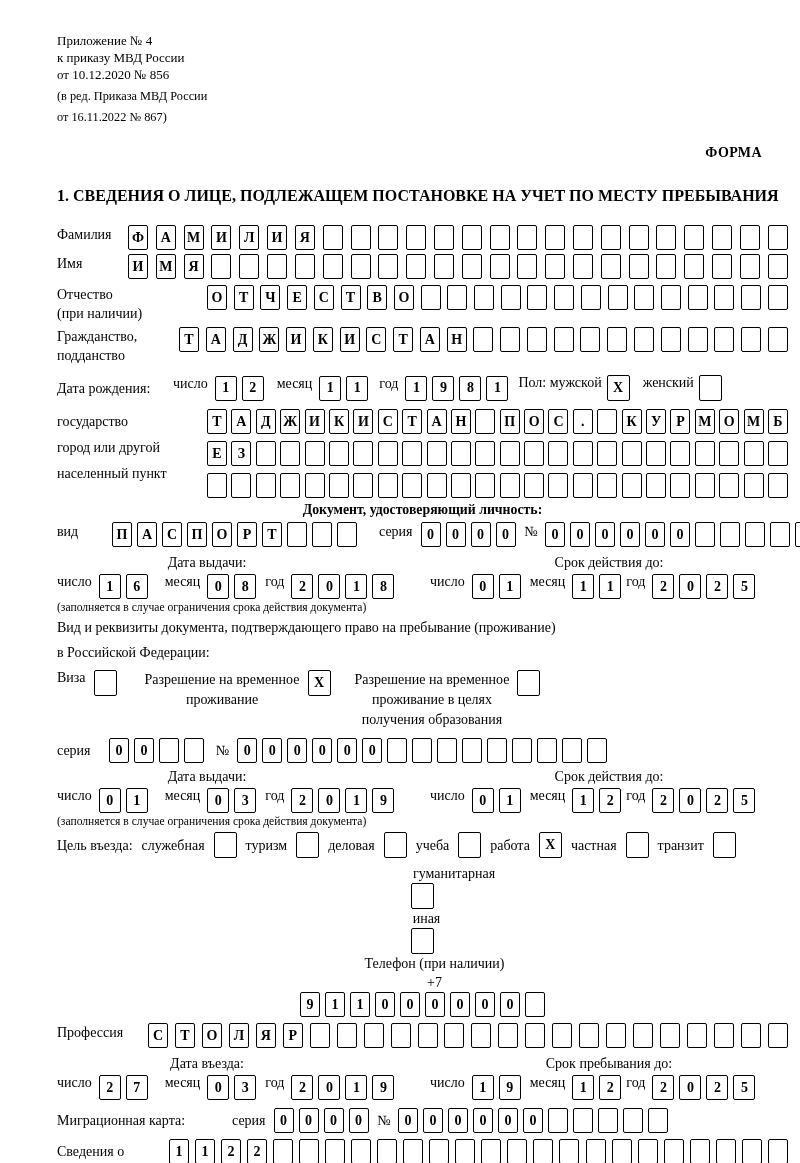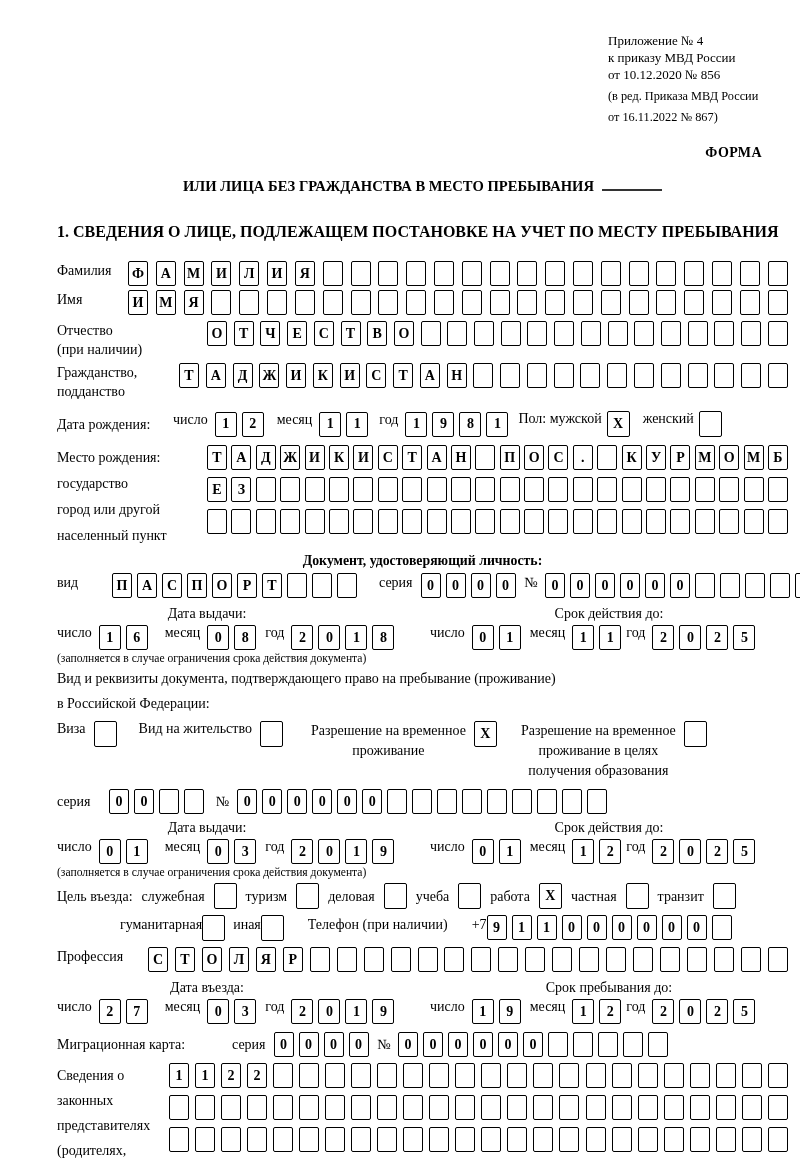--- a/index.html
+++ b/index.html
@@ -1,21 +1,21 @@
 <!DOCTYPE html>
 <html><head>
 <meta charset="utf-8">
 <style>
   html,body{margin:0;padding:0;}
   body{
     width:800px;height:1163px;background:#fff;color:#000;
     font-family:"Liberation Serif","DejaVu Serif",serif;
     box-sizing:border-box;padding:32px 12px 0 57px;overflow:hidden;
   }
-  .hdr{margin-left:551px;font-size:13px;line-height:17px;}
+  .hdr{font-size:13px;line-height:17px;}
   .hdr .small{font-size:12.3px;margin-top:5px;line-height:16px;}
   .forma{text-align:right;margin:20px 26px 0 0;font-weight:bold;font-size:14px;letter-spacing:.4px;}
   .title{text-align:center;font-weight:bold;font-size:14.6px;line-height:22px;margin-top:14px;}
   .blankline{display:inline-block;width:60px;border-bottom:2px solid #333;margin-left:8px;vertical-align:baseline;}
   .sec1{font-weight:bold;font-size:16px;margin-top:26px;white-space:nowrap;}
 
   .row{display:flex;align-items:flex-start;}
   .lbl{font-size:14px;line-height:19px;flex:none;}
   .boxes{display:flex;}
   .fill{flex:1;justify-content:space-between;}
@@ -47,21 +47,20 @@
 <div class="hdr">
   <div>Приложение № 4</div>
   <div>к приказу МВД России</div>
   <div>от 10.12.2020 № 856</div>
   <div class="small">(в ред. Приказа МВД России</div>
   <div class="small">от 16.11.2022 № 867)</div>
 </div>
 <div class="forma">ФОРМА</div>
 
 <div class="title">
-  <div><span>ИЛИ ЛИЦА БЕЗ ГРАЖДАНСТВА В МЕСТО ПРЕБЫВАНИЯ</span><span class="blankline"></span></div>
 </div>
 
 <div class="sec1">1. СВЕДЕНИЯ О ЛИЦЕ, ПОДЛЕЖАЩЕМ ПОСТАНОВКЕ НА УЧЕТ ПО МЕСТУ ПРЕБЫВАНИЯ</div>
 
 <div class="row mt20">
   <div class="lbl" style="width:71px">Фамилия</div>
   <div class="boxes fill">
       <span class="box">Ф</span>
       <span class="box">А</span>
       <span class="box">М</span>
@@ -206,21 +205,20 @@
   <div class="dgrp" style="margin-left:10px">
     <span>Пол: мужской</span>
     <span class="cb">X</span>
     <span style="margin-left:8px">женский</span>
     <span class="cb"></span>
   </div>
 </div>
 
 <div class="row mt8">
   <div class="lbl" style="width:150px;line-height:26px">
-    <div>Место рождения:</div>
     <div>государство</div>
     <div>город или другой</div>
     <div>населенный пункт</div>
   </div>
   <div class="stack">
     <div class="boxes fill">
         <span class="box">Т</span>
         <span class="box">А</span>
         <span class="box">Д</span>
         <span class="box">Ж</span>
@@ -385,24 +383,20 @@
   </div>
 </div>
 <div class="dnote">(заполняется в случае ограничения срока действия документа)</div>
 
 <div class="lbl mt4">Вид и реквизиты документа, подтверждающего право на пребывание (проживание)</div>
 <div class="lbl mt6">в Российской Федерации:</div>
 
 <div class="row mt8">
   <div class="opt">
     <span>Виза</span>
-    <span class="cb"></span>
-  </div>
-  <div class="opt" style="margin-left:22px">
-    <span>Вид на жительство</span>
     <span class="cb"></span>
   </div>
   <div class="opt" style="margin-left:28px">
     <span class="optcol">
       <div>Разрешение на временное</div>
       <div>проживание</div>
     </span>
     <span class="cb">X</span>
   </div>
   <div class="opt" style="margin-left:24px">
@@ -501,21 +495,21 @@
   <span class="cb"></span>
   <span class="lbl">учеба</span>
   <span class="cb"></span>
   <span class="lbl">работа</span>
   <span class="cb">X</span>
   <span class="lbl">частная</span>
   <span class="cb"></span>
   <span class="lbl">транзит</span>
   <span class="cb"></span>
 </div>
-<div class="row mt6" style="align-items:flex-start;gap:0;">
+<div class="row mt6" style="align-items:center;gap:0;flex-direction:column;">
   <span class="lbl" style="margin-left:63px">гуманитарная</span>
   <span class="cb"></span>
   <span class="lbl" style="margin-left:8px">иная</span>
   <span class="cb"></span>
   <span class="lbl" style="margin-left:24px">Телефон (при наличии)</span>
   <span class="lbl" style="margin-left:24px">+7</span>
   <div class="boxes gap">
       <span class="box">9</span>
       <span class="box">1</span>
       <span class="box">1</span>

